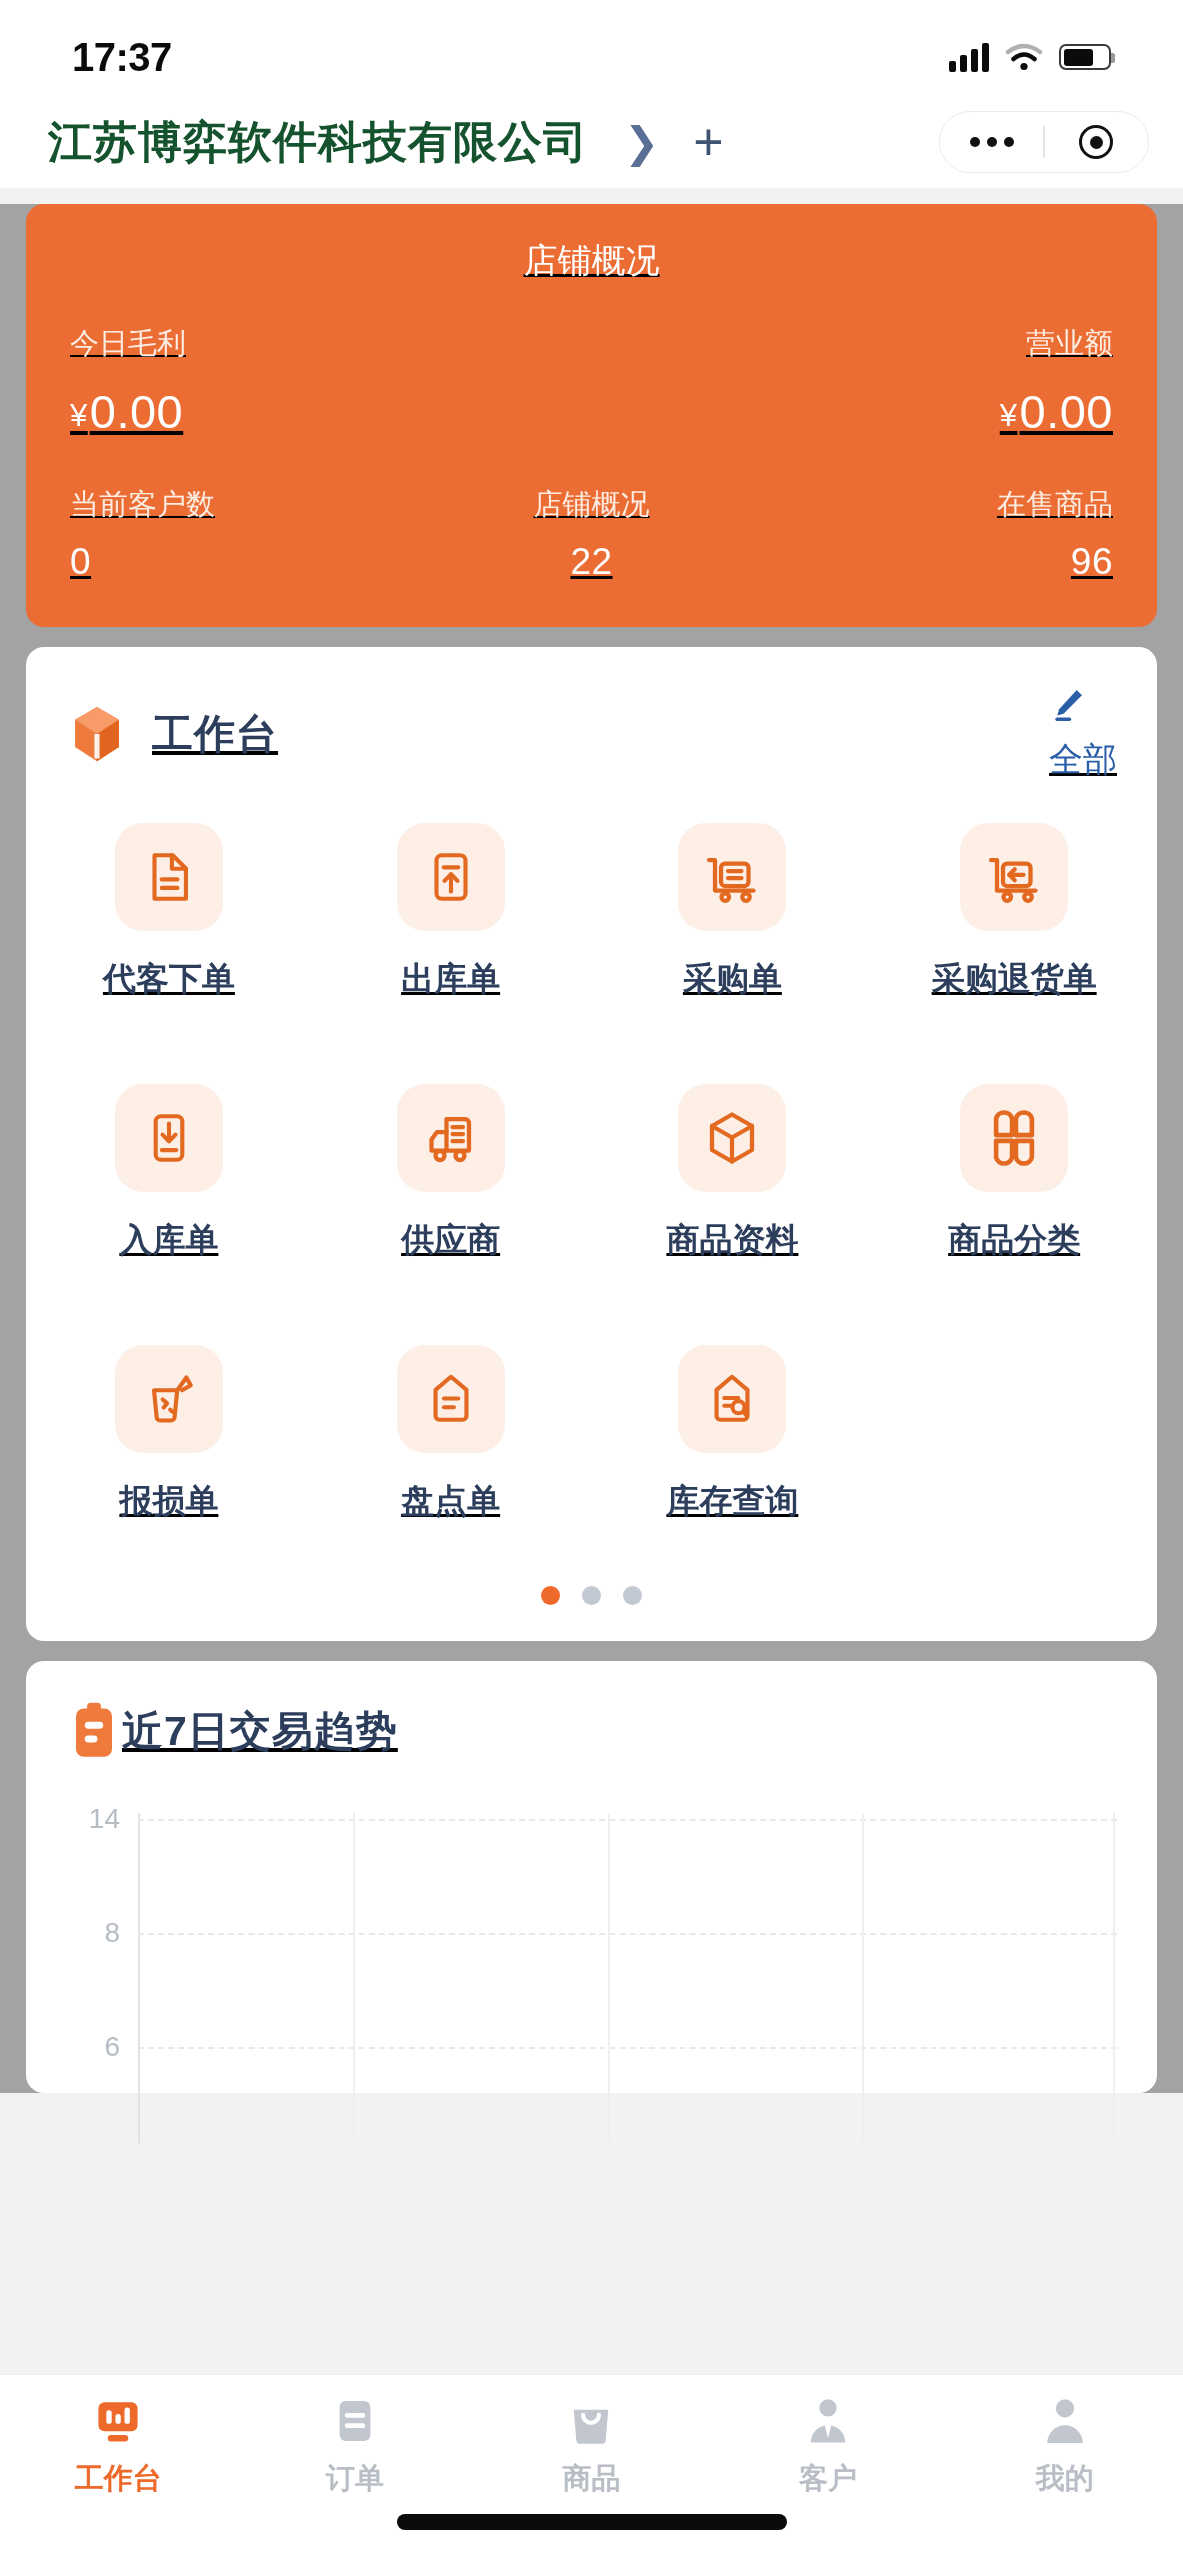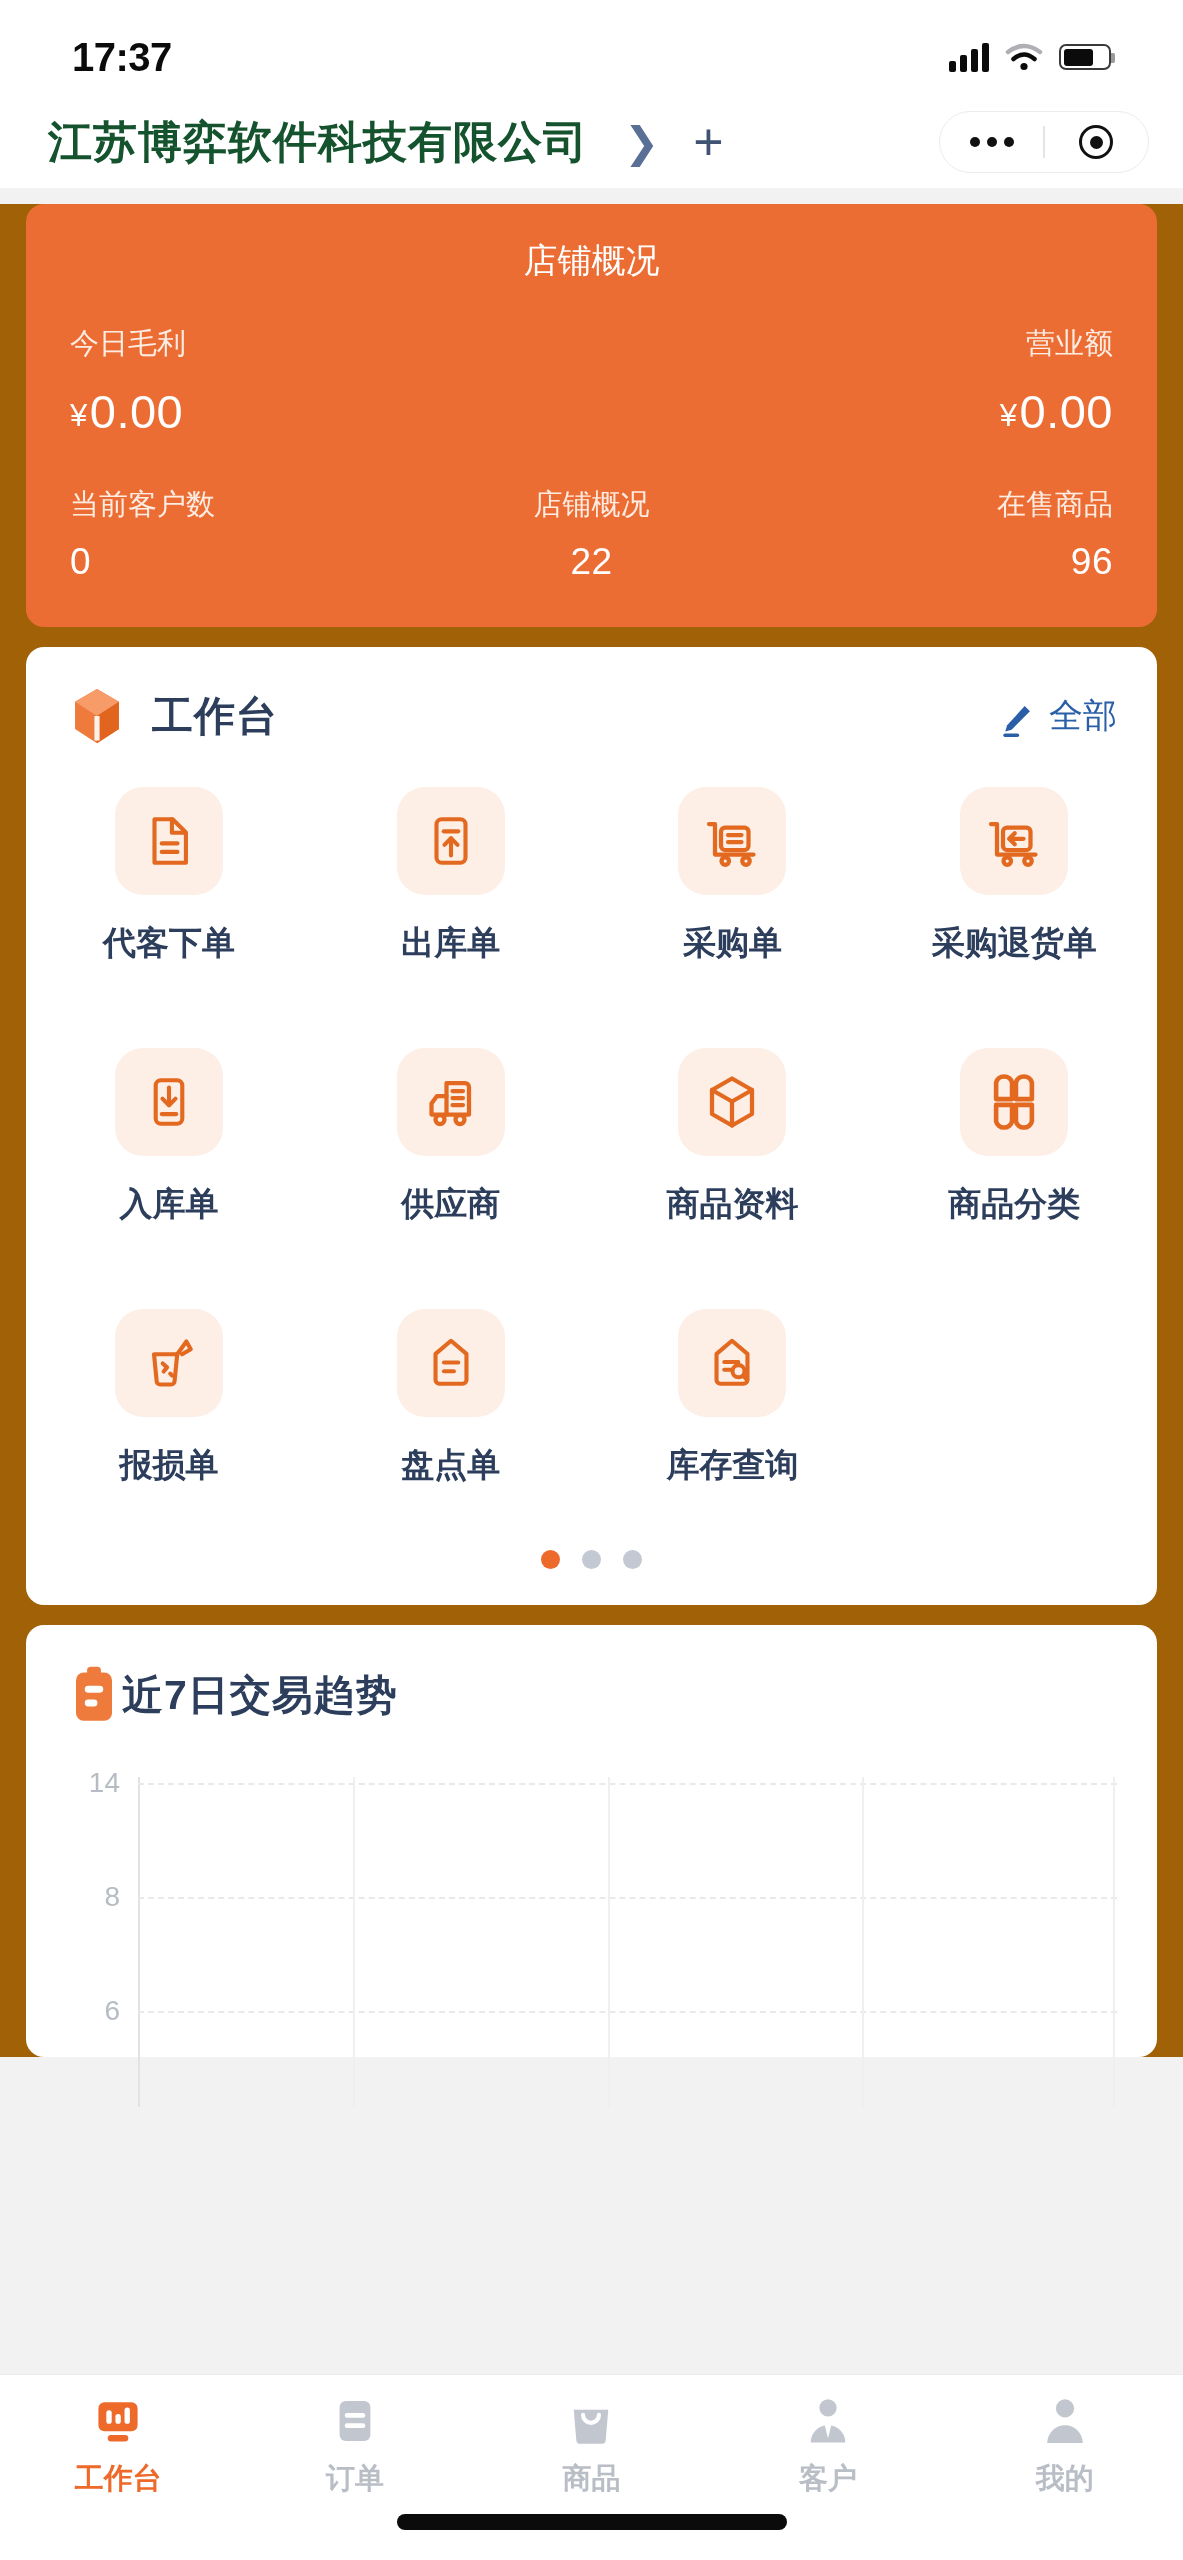--- a/index.html
+++ b/index.html
@@ -56,21 +56,21 @@
   .capsule-div { width:1.5px; height:32px; background:#e4e4e4; }
   .dots3 { display:flex; gap:7px; }
   .dots3 span { width:10px; height:10px; border-radius:50%; background:#111; }
   .target-ring {
     width:34px; height:34px; border:3px solid #111; border-radius:50%;
     display:flex; align-items:center; justify-content:center;
   }
   .target-ring i { width:13px; height:13px; background:#111; border-radius:50%; display:block; }
 
   
-  .body { padding: 0 26px; background:#a16207; }
+  .body { padding: 0 26px; background:#a3a3a3;text-decoration:underline; }
 
   
   .summary {
     margin-top: 16px; border-radius: 18px; padding: 34px 44px 44px 44px;
     color:#fff;
   }
   .summary-title { text-align:center; font-size: 34px; font-weight: 500; color:#fff; margin-bottom: 40px; }
   .sum-row { display:flex; }
   .sum-cell { flex:1; }
   .sum-cell.c-left { text-align:left; }
@@ -84,21 +84,21 @@
   .sum-row.row2 .sum-label { margin-bottom: 0; }
 
   
   .card {
     margin-top: 20px; background:#fff; border-radius: 18px;
   }
   .card-head {
     display:flex; align-items:center; padding: 38px 40px 10px 40px;
   }
   .card-head-title { font-size: 41px; font-weight: 700; color:#2c3e5c; margin-left: 24px; letter-spacing: 1px; }
-  .all-link { margin-left:auto; display:flex; align-items:flex-end; gap:14px; }
+  .all-link { margin-left:auto; display:flex; align-items:flex-start; gap:14px;flex-direction:column; }
   .all-link-label { font-size: 34px; color:#2a5fa8; font-weight:500; }
 
   .grid { display:grid; grid-template-columns: repeat(4,1fr); padding: 30px 20px 10px 20px; gap: 36px; }
   .cellapp { display:flex; flex-direction:column; align-items:center; margin-bottom: 46px; }
   .icon-bubble {
     width: 108px; height: 108px; border-radius: 28px; background: #fdeee6;
     display:flex; align-items:center; justify-content:center;
   }
   .cell-label { margin-top: 26px; font-size: 33px; color:#2c3e5c; font-weight: 600; white-space: nowrap; }
 

